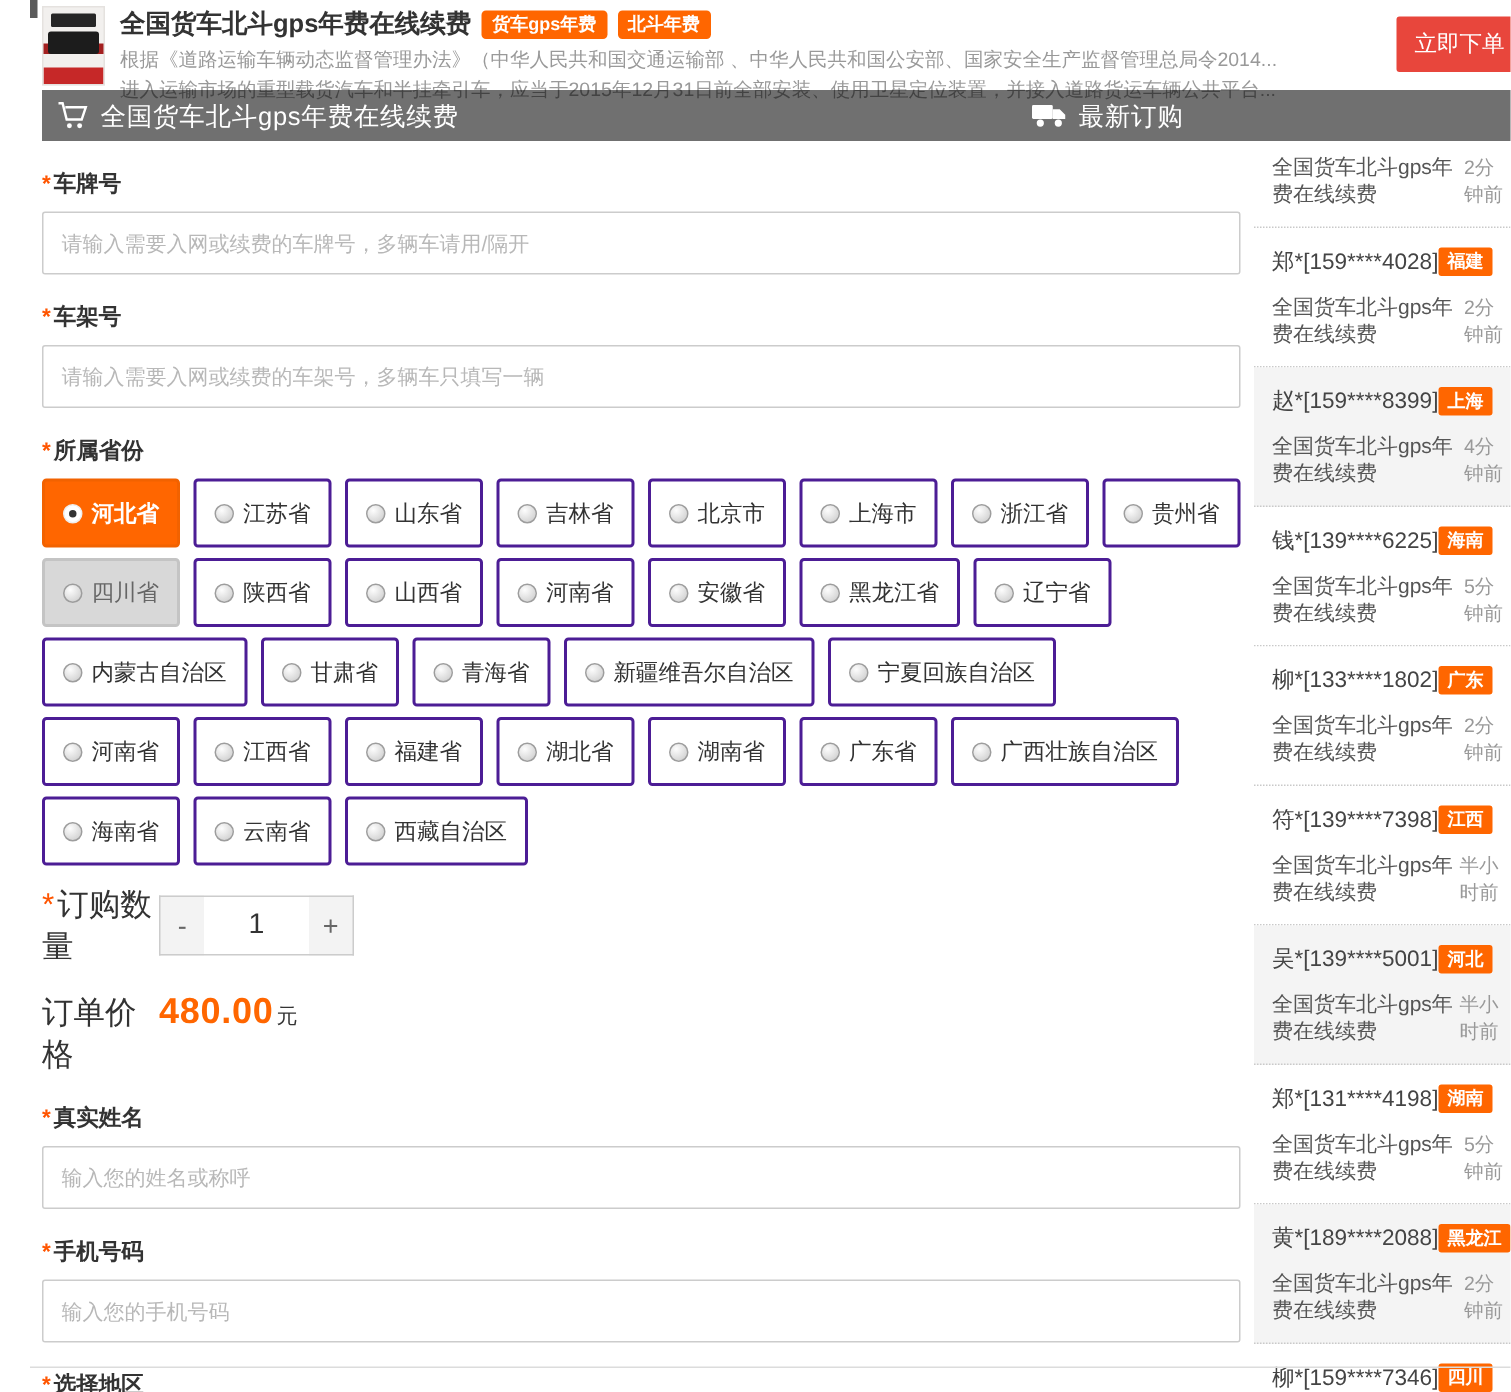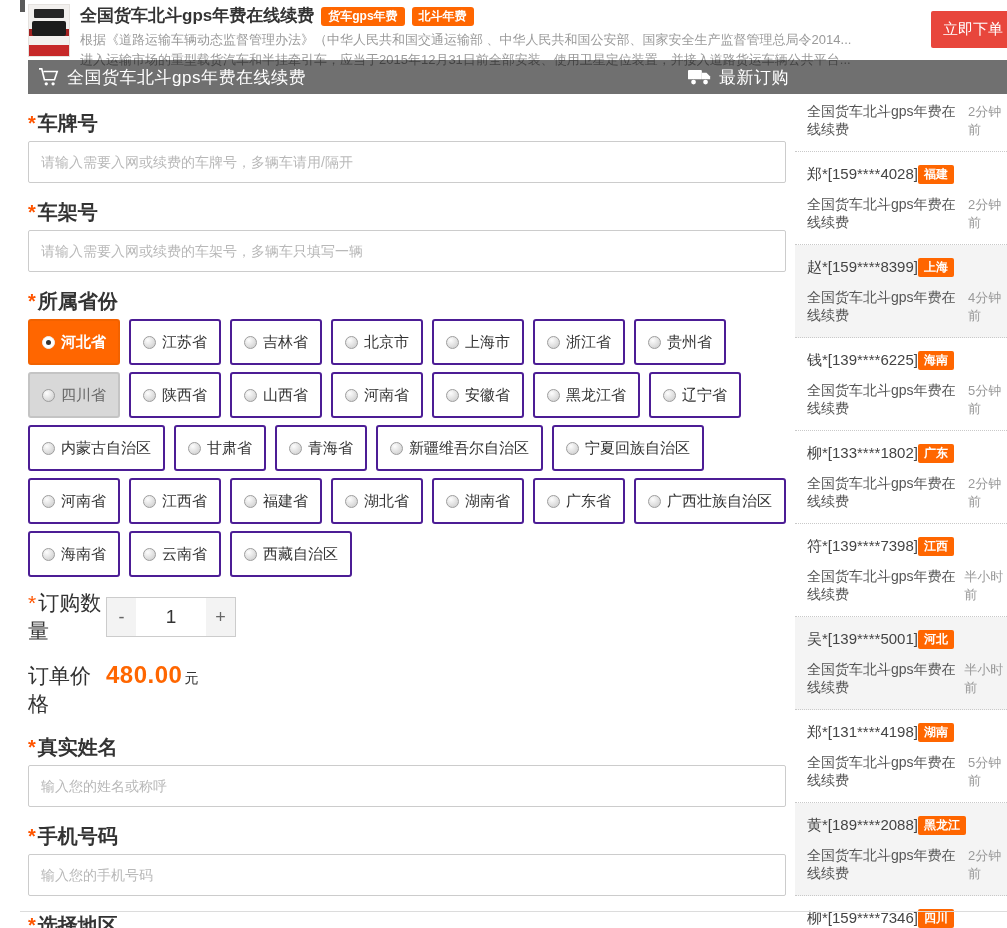--- a/index.html
+++ b/index.html
@@ -38,21 +38,21 @@
   .bar-right { display:flex; align-items:center; margin-left:14px; }
   .bar-title { font-size:17px; letter-spacing:0.5px; }
   .bar-icon { margin-right:7px; display:inline-flex; }
 
   
   .content { display:flex; margin:0 8px; align-items:flex-start; }
   .form-panel { flex:0 0 646px; padding-right:9px; }
   .orders-panel { flex:1; min-width:0; }
 
   
-  .f-label { margin:20px 0 9px; font-size:20px; font-weight:bold; color:#333; line-height:18px; }
+  .f-label { margin:20px 0 9px; font-size:15px; font-weight:bold; color:#333; line-height:18px; }
   .star { color:#ff5500; margin-right:2px; }
   .f-input { display:block; width:100%; height:42px; border:1px solid #ccc; border-radius:2px;
              padding:16px 12px; font-size:14px; color:#333; background:#fff; font-family:inherit; }
   .f-input::placeholder { color:#b8b8b8; }
 
   .prov-row { display:flex; gap:9px; margin-bottom:7px; }
   .prov { display:inline-flex; align-items:center; gap:6px; height:46px; padding:0 12px;
           border:2px solid #4c1d95; border-radius:3px; background:#fff; font-size:15px;
           color:#333; cursor:pointer; white-space:nowrap; }
   .radio { flex:0 0 13px; width:13px; height:13px; border-radius:50%; border:1px solid #9d9d9d;
@@ -163,20 +163,24 @@
         <div class="prov sel">
             <span class="radio"></span>
             <span>河北省</span>
           </div>
         <div class="prov">
             <span class="radio"></span>
             <span>江苏省</span>
           </div>
         <div class="prov">
             <span class="radio"></span>
+            <span>山东省</span>
+          </div>
+        <div class="prov">
+            <span class="radio"></span>
             <span>吉林省</span>
           </div>
         <div class="prov">
             <span class="radio"></span>
             <span>北京市</span>
           </div>
         <div class="prov">
             <span class="radio"></span>
             <span>上海市</span>
           </div>

